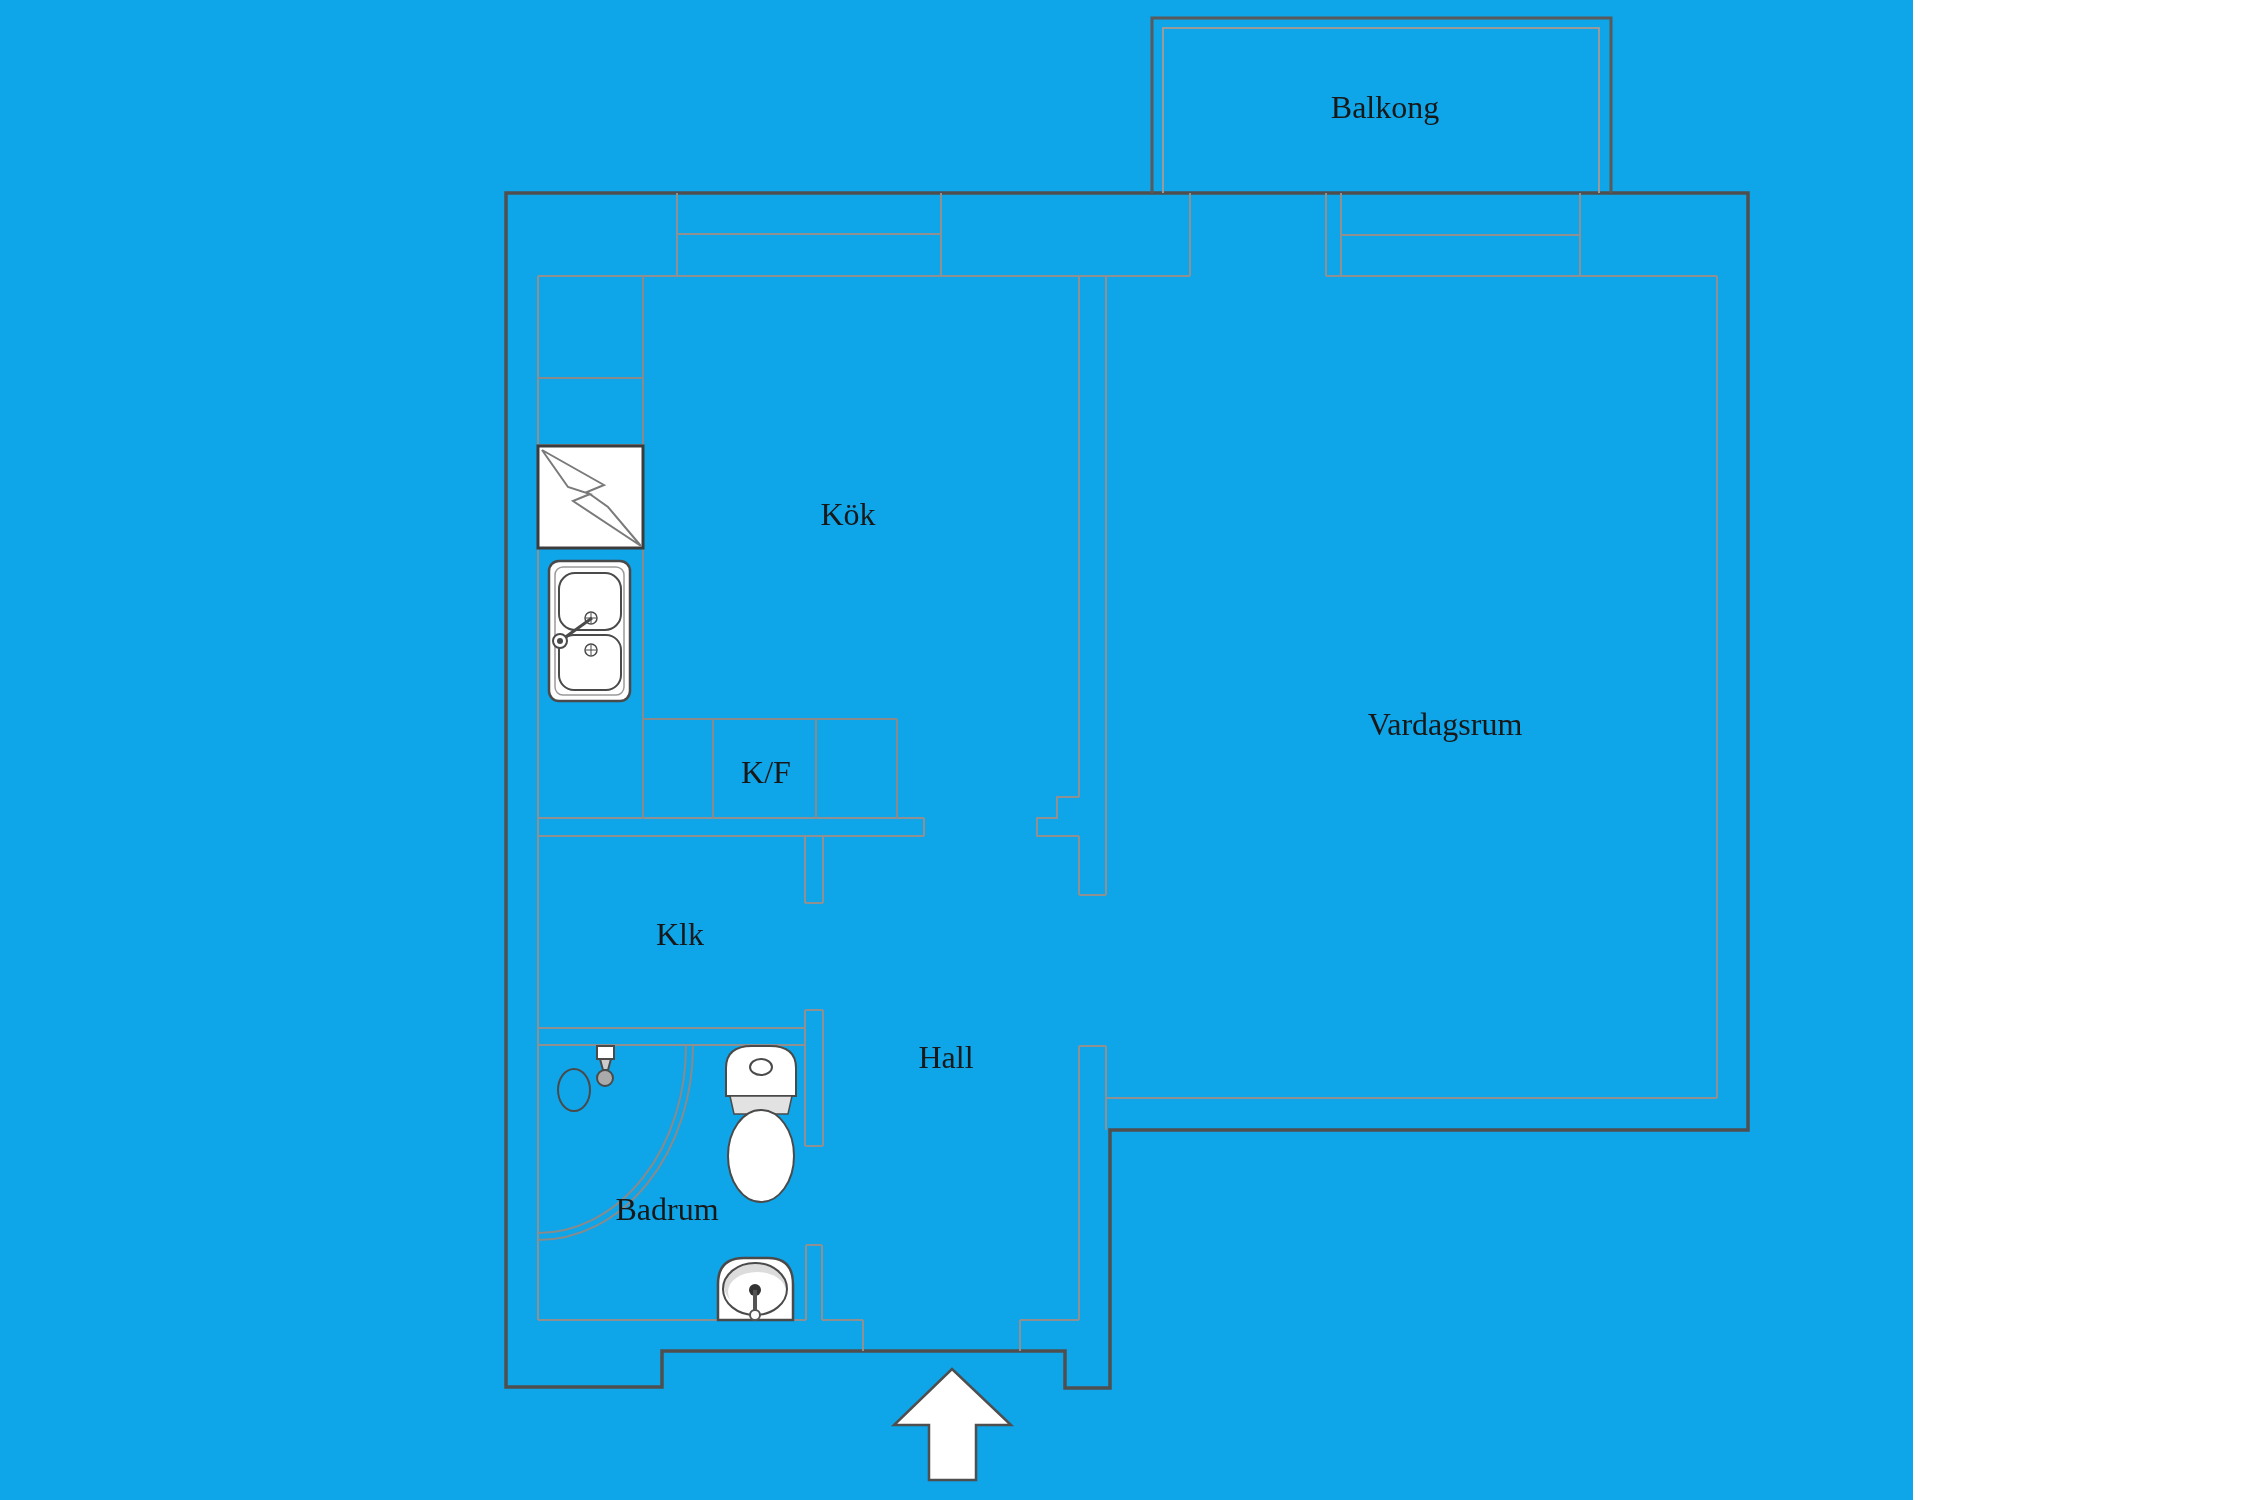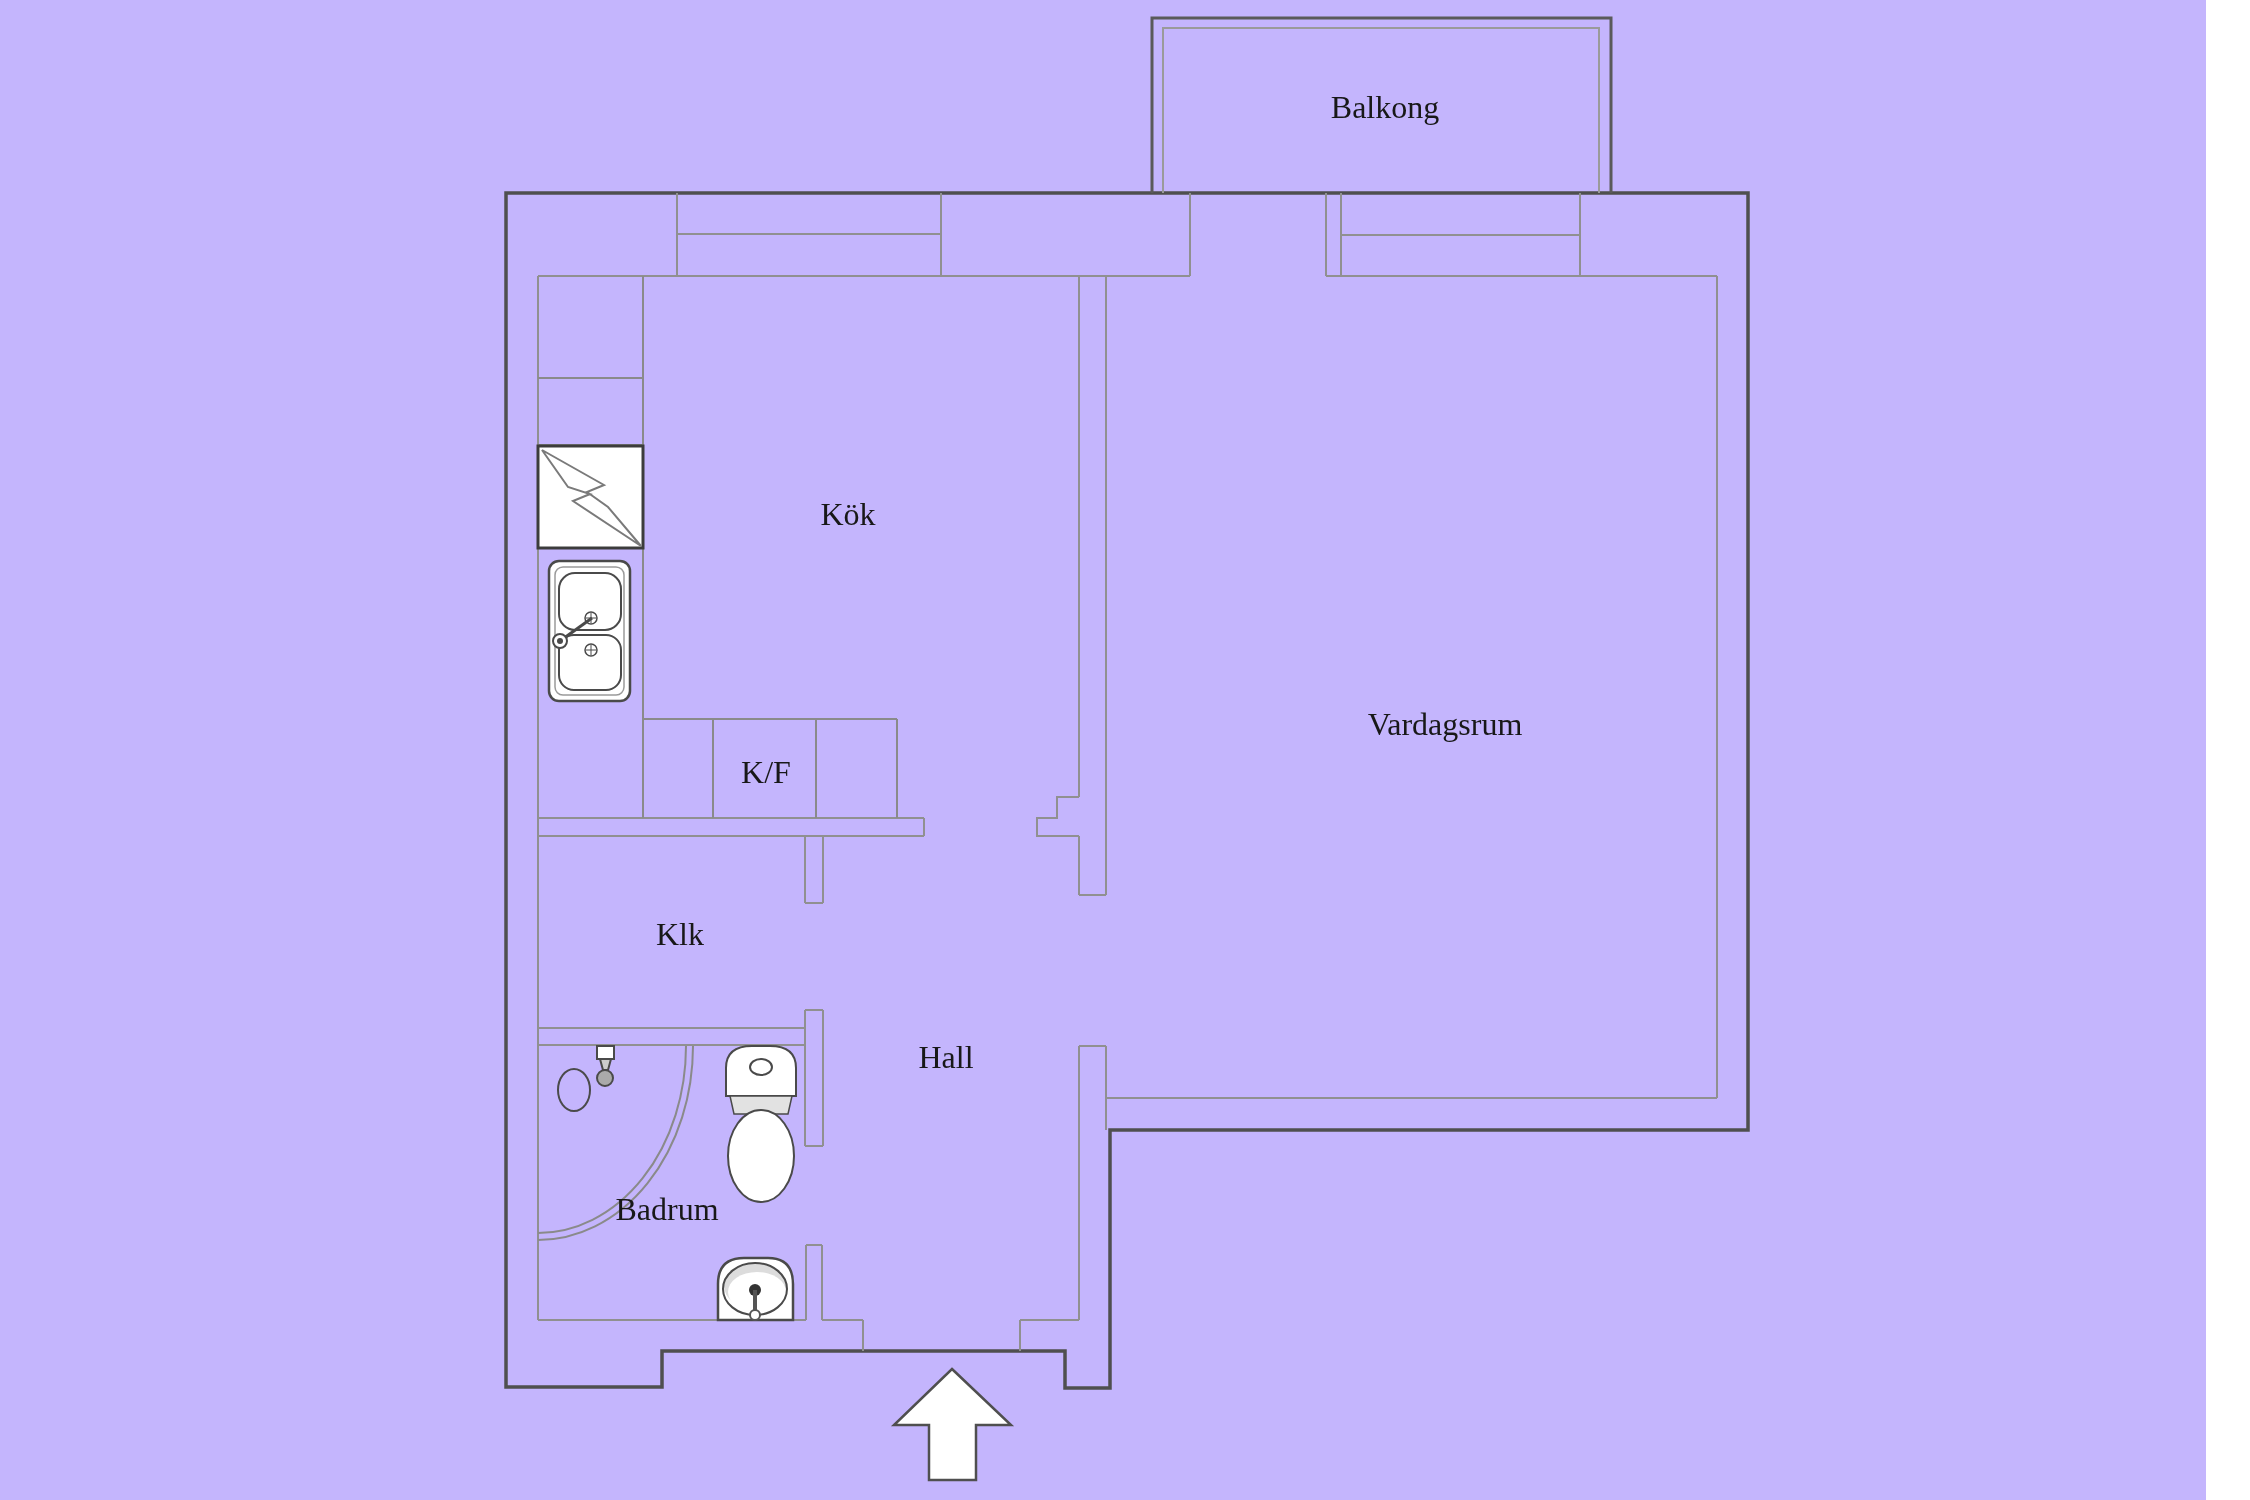--- a/index.html
+++ b/index.html
@@ -1,16 +1,16 @@
 <!DOCTYPE html>
 <html><head>
 <meta charset="utf-8">
 <style>
   html,body{margin:0;padding:0;background:#ffffff;}
-  .page{position:relative;width:2206px;height:1500px;background:#c4b5fd;overflow:hidden;}
+  .page{position:relative;width:1913px;height:1500px;background:#0ea5e9;overflow:hidden;}
   svg{display:block;}
   text.room-label{
     font-family:"Liberation Serif","DejaVu Serif",serif;
     font-size:32px;
     fill:#181818;
     text-anchor:middle;
   }
 </style>
 </head>
 <body>

